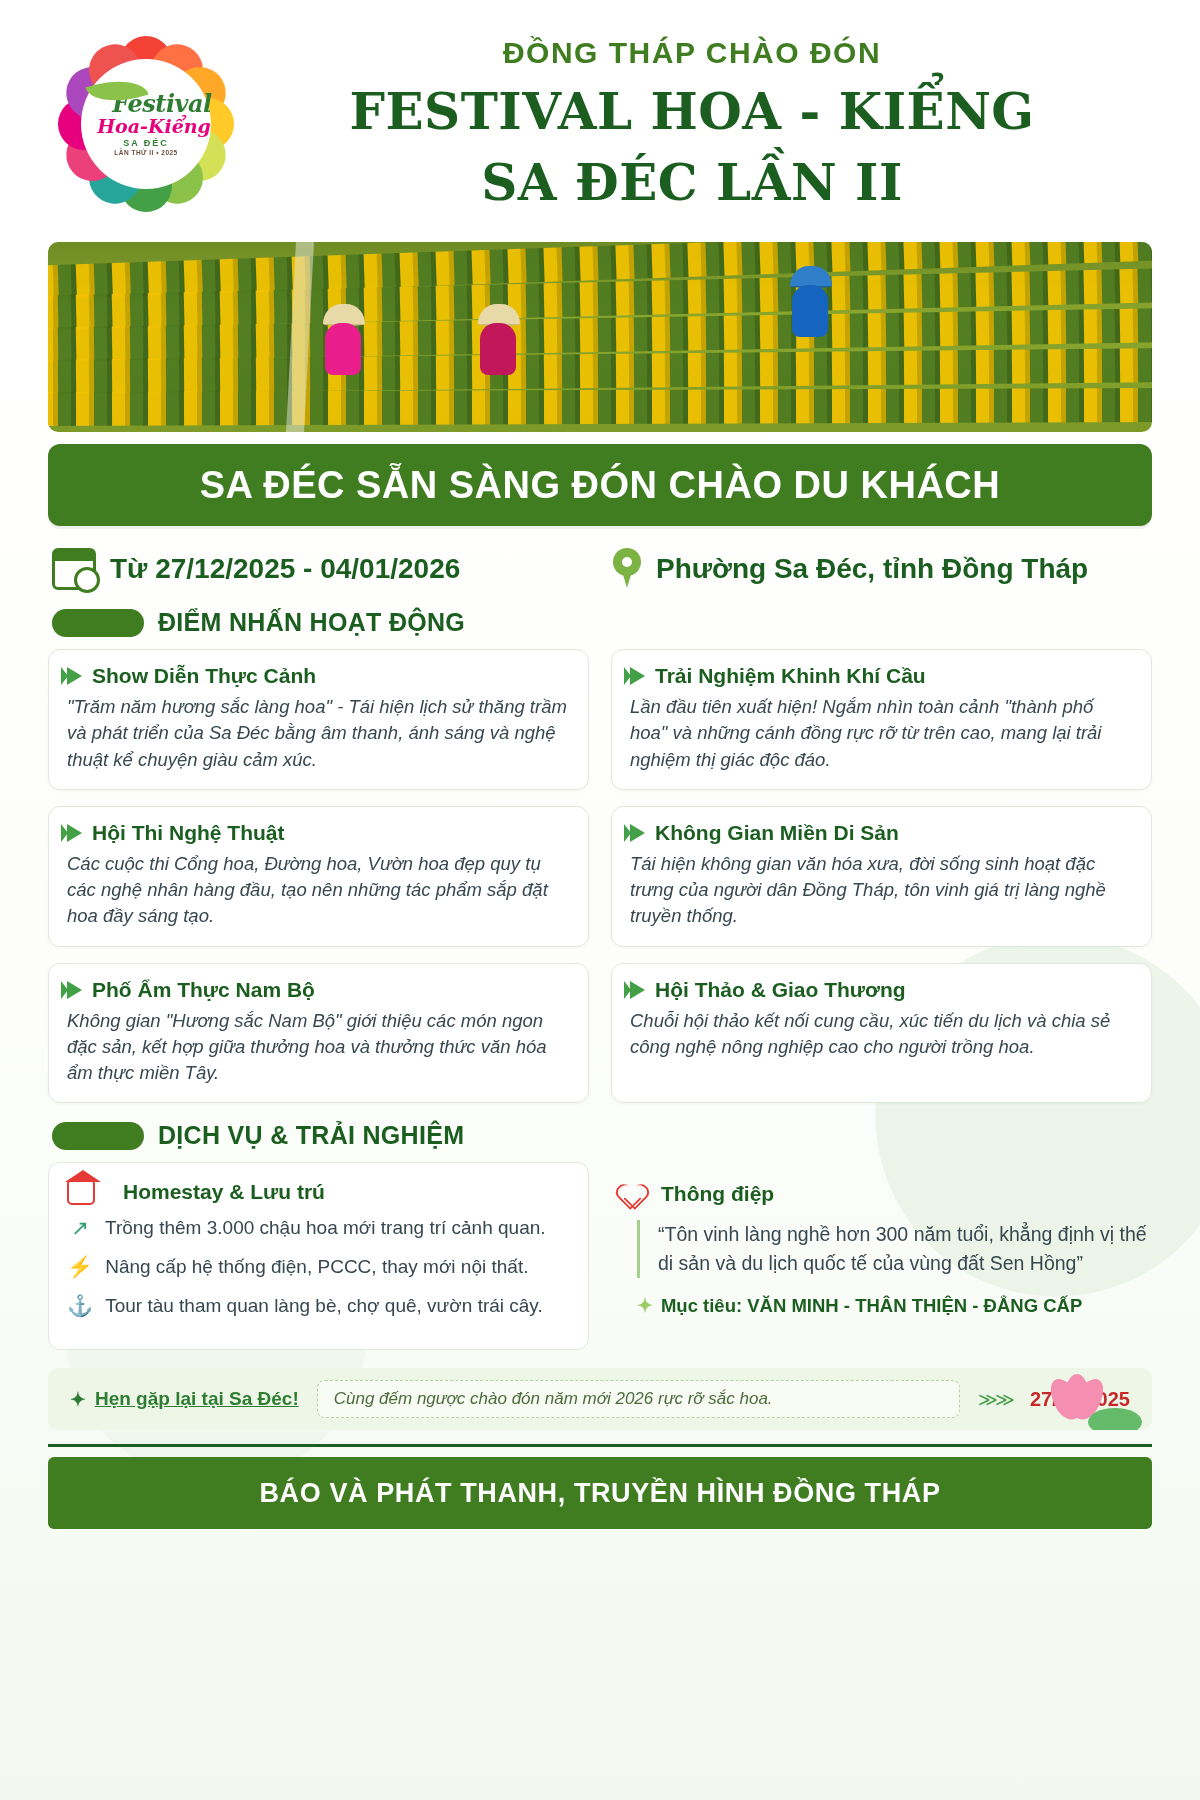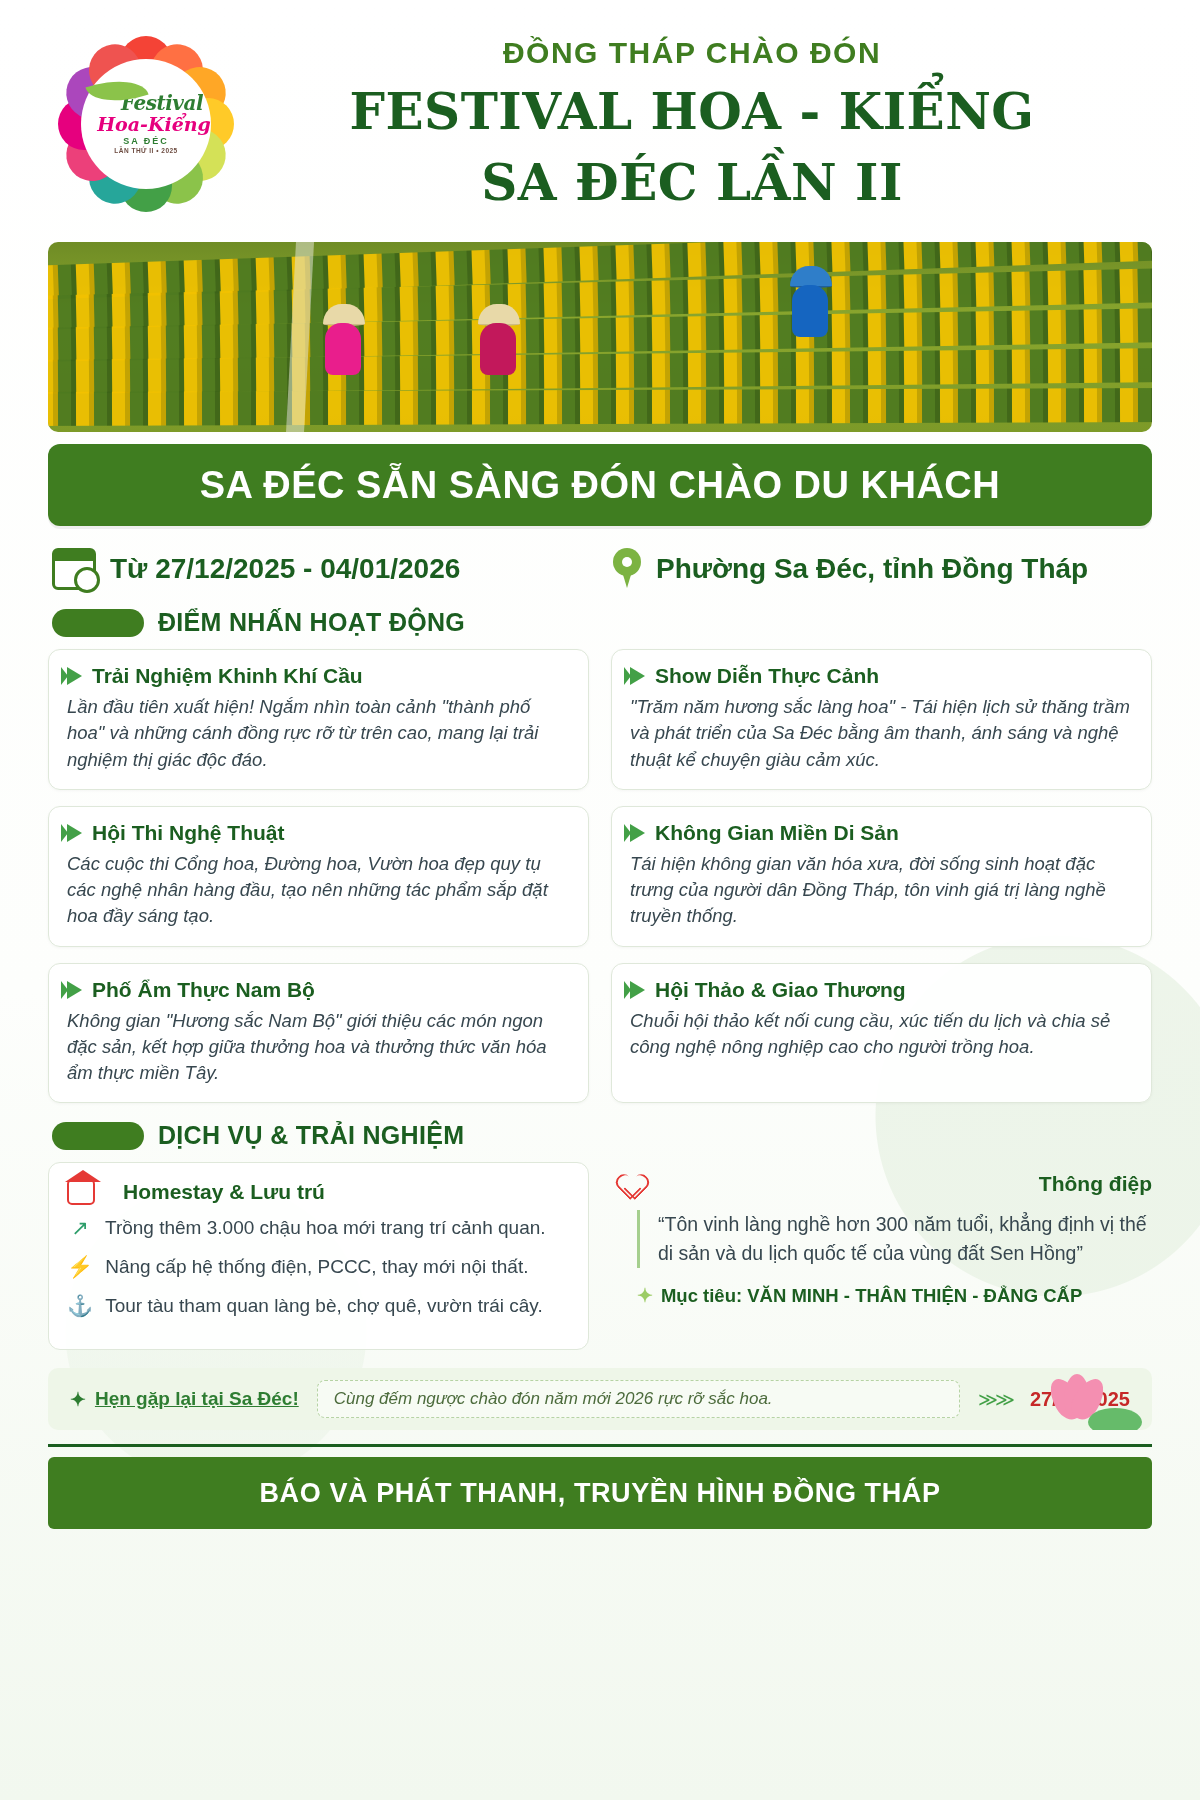--- a/index.html
+++ b/index.html
@@ -49,21 +49,21 @@
     background: #ffffff;
     display: flex; flex-direction: column;
     align-items: center; justify-content: center;
     text-align: center;
     line-height: 1.05;
   }
   .logo-core .l1 {
     font-family: "DejaVu Serif", serif;
     font-style: italic;
     font-weight: 700;
-    font-size: 20px;
+    font-size: 24px;
     color: #2e7d32;
     letter-spacing: -0.5px;
     margin-left: 32px;
   }
   .logo-core .l2 {
     font-family: "DejaVu Serif", serif;
     font-style: italic;
     font-weight: 700;
     font-size: 19px;
     color: #e6007e;
@@ -367,22 +367,21 @@
     color: #37474f;
     line-height: 1.4;
   }
   .msg-title {
     display: flex;
     align-items: center;
     gap: 14px;
     font-size: 21px;
     font-weight: 700;
     color: #1b5e20;
-    margin: 8px 0 12px 6px;
-    justify-content: space-between;
+    margin: 18px 0 12px 6px;
   }
   .heart-icon {
     width: 30px; height: 28px;
     position: relative;
     flex: 0 0 30px;
   }
   .heart-icon::before, .heart-icon::after {
     content: "";
     position: absolute;
     top: 3px;
@@ -566,30 +565,30 @@
 
   <div class="sec-head">
     <div class="sec-pill"></div>
     <div class="sec-title">ĐIỂM NHẤN HOẠT ĐỘNG</div>
   </div>
 
   <div class="grid">
     <div class="card">
       <div class="card-head">
         <div class="tri-icon"></div>
-        <div class="card-title">Trải Nghiệm Khinh Khí Cầu</div>
-      </div>
-      <div class="card-body">Lần đầu tiên xuất hiện! Ngắm nhìn toàn cảnh "thành phố hoa" và những cánh đồng rực rỡ từ trên cao, mang lại trải nghiệm thị giác độc đáo.</div>
+        <div class="card-title">Show Diễn Thực Cảnh</div>
+      </div>
+      <div class="card-body">"Trăm năm hương sắc làng hoa" - Tái hiện lịch sử thăng trầm và phát triển của Sa Đéc bằng âm thanh, ánh sáng và nghệ thuật kể chuyện giàu cảm xúc.</div>
     </div>
     <div class="card">
       <div class="card-head">
         <div class="tri-icon"></div>
-        <div class="card-title">Show Diễn Thực Cảnh</div>
-      </div>
-      <div class="card-body">"Trăm năm hương sắc làng hoa" - Tái hiện lịch sử thăng trầm và phát triển của Sa Đéc bằng âm thanh, ánh sáng và nghệ thuật kể chuyện giàu cảm xúc.</div>
+        <div class="card-title">Trải Nghiệm Khinh Khí Cầu</div>
+      </div>
+      <div class="card-body">Lần đầu tiên xuất hiện! Ngắm nhìn toàn cảnh "thành phố hoa" và những cánh đồng rực rỡ từ trên cao, mang lại trải nghiệm thị giác độc đáo.</div>
     </div>
     <div class="card">
       <div class="card-head">
         <div class="tri-icon"></div>
         <div class="card-title">Hội Thi Nghệ Thuật</div>
       </div>
       <div class="card-body">Các cuộc thi Cổng hoa, Đường hoa, Vườn hoa đẹp quy tụ các nghệ nhân hàng đầu, tạo nên những tác phẩm sắp đặt hoa đầy sáng tạo.</div>
     </div>
     <div class="card">
       <div class="card-head">

